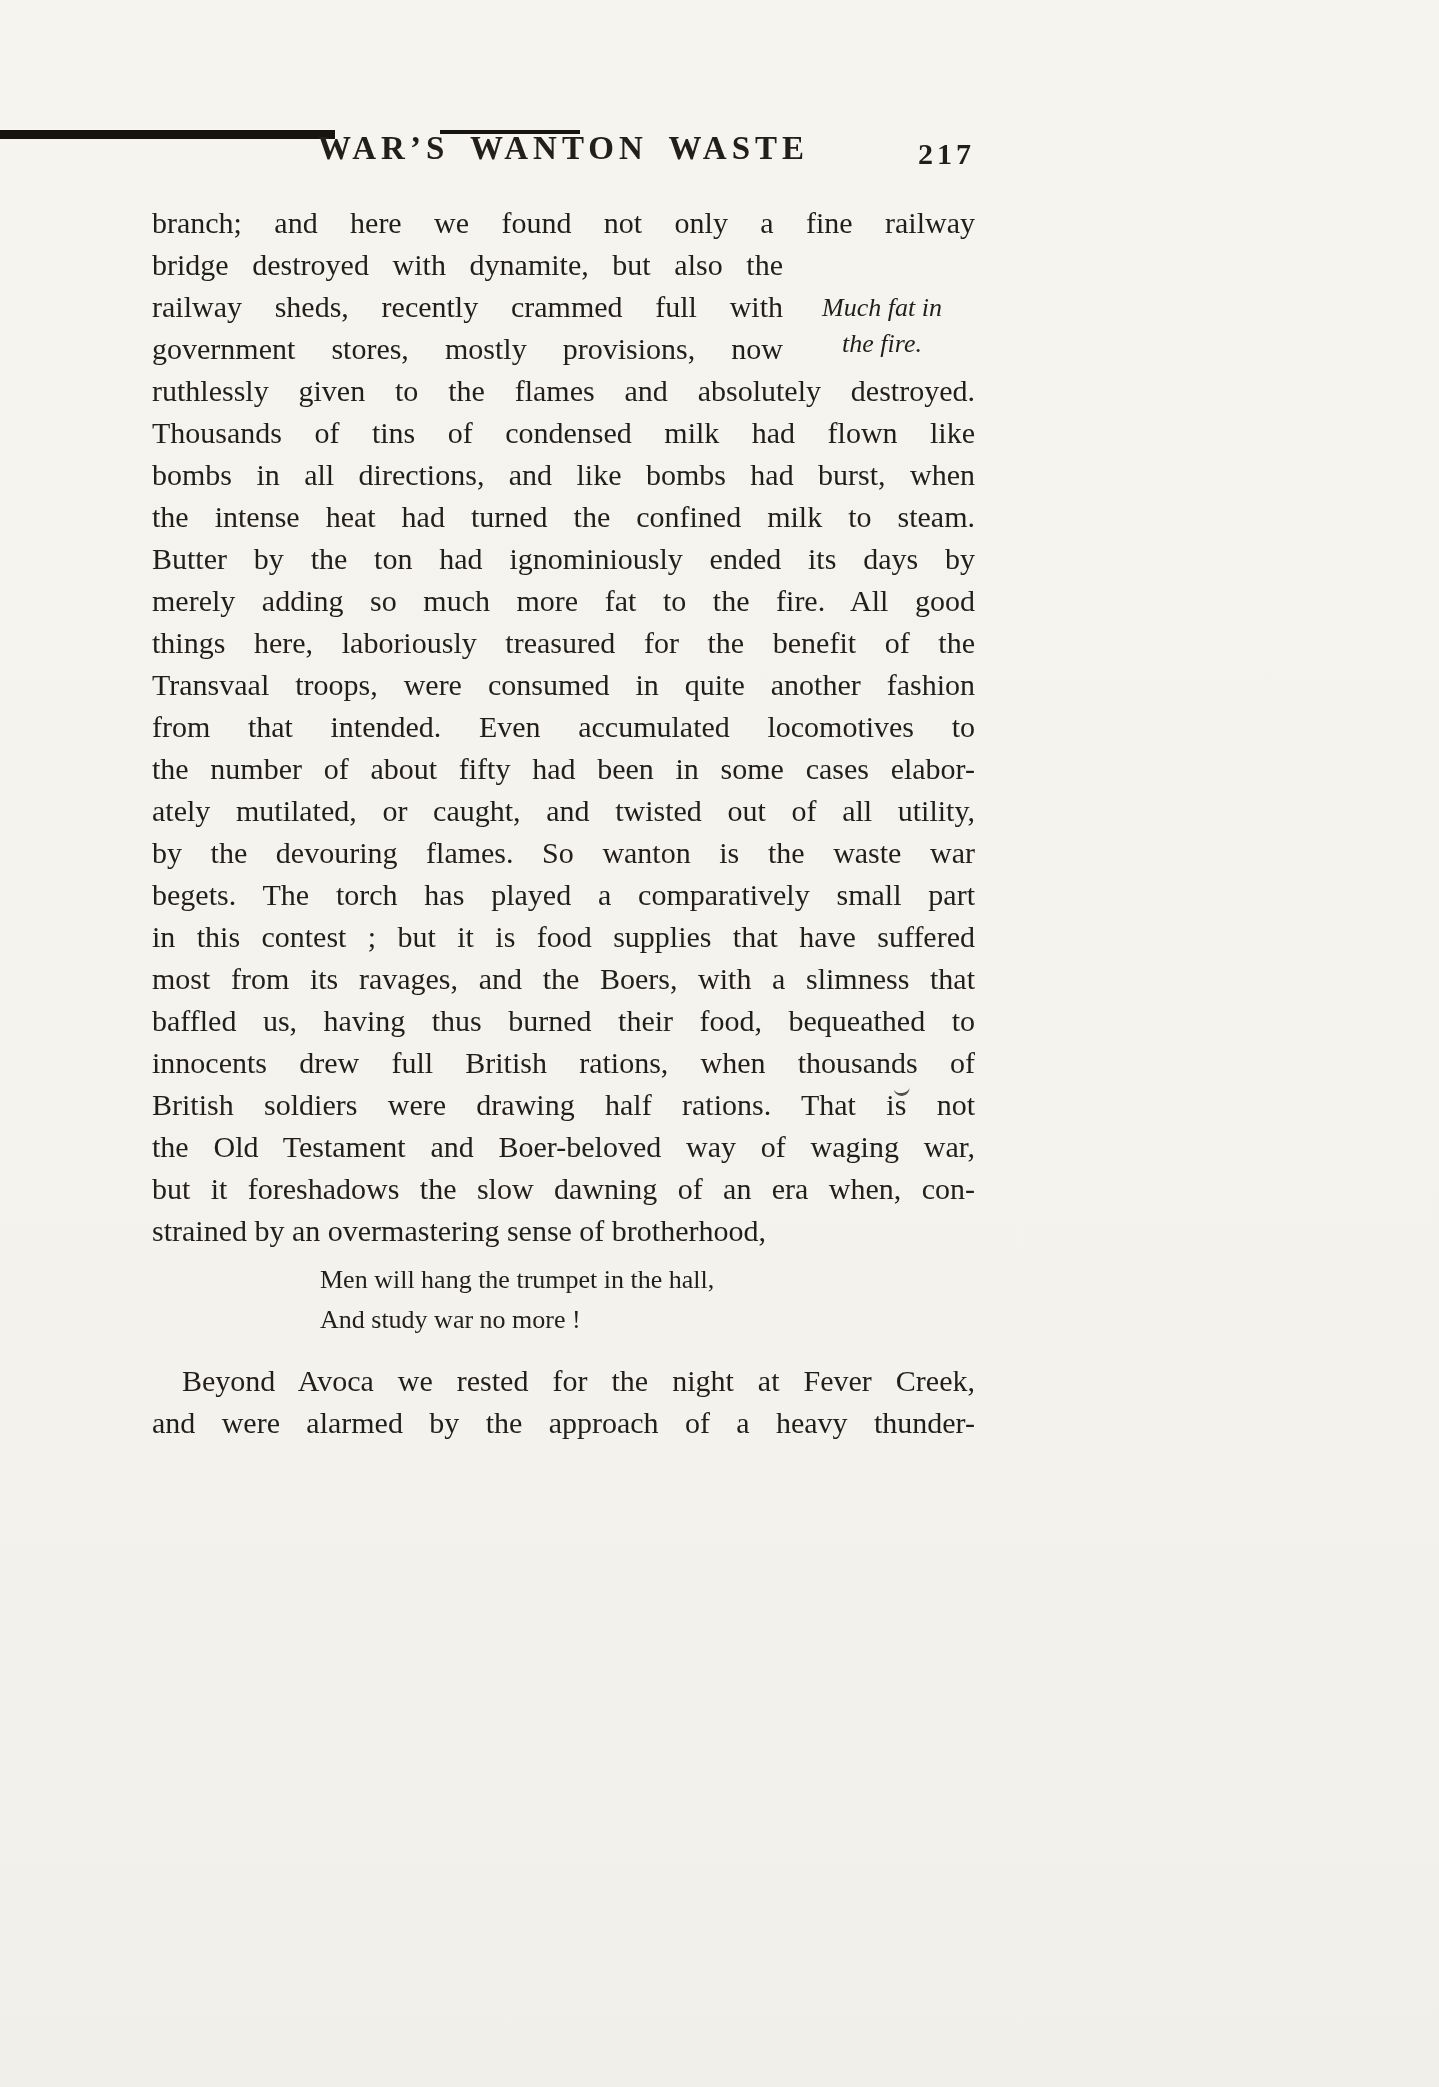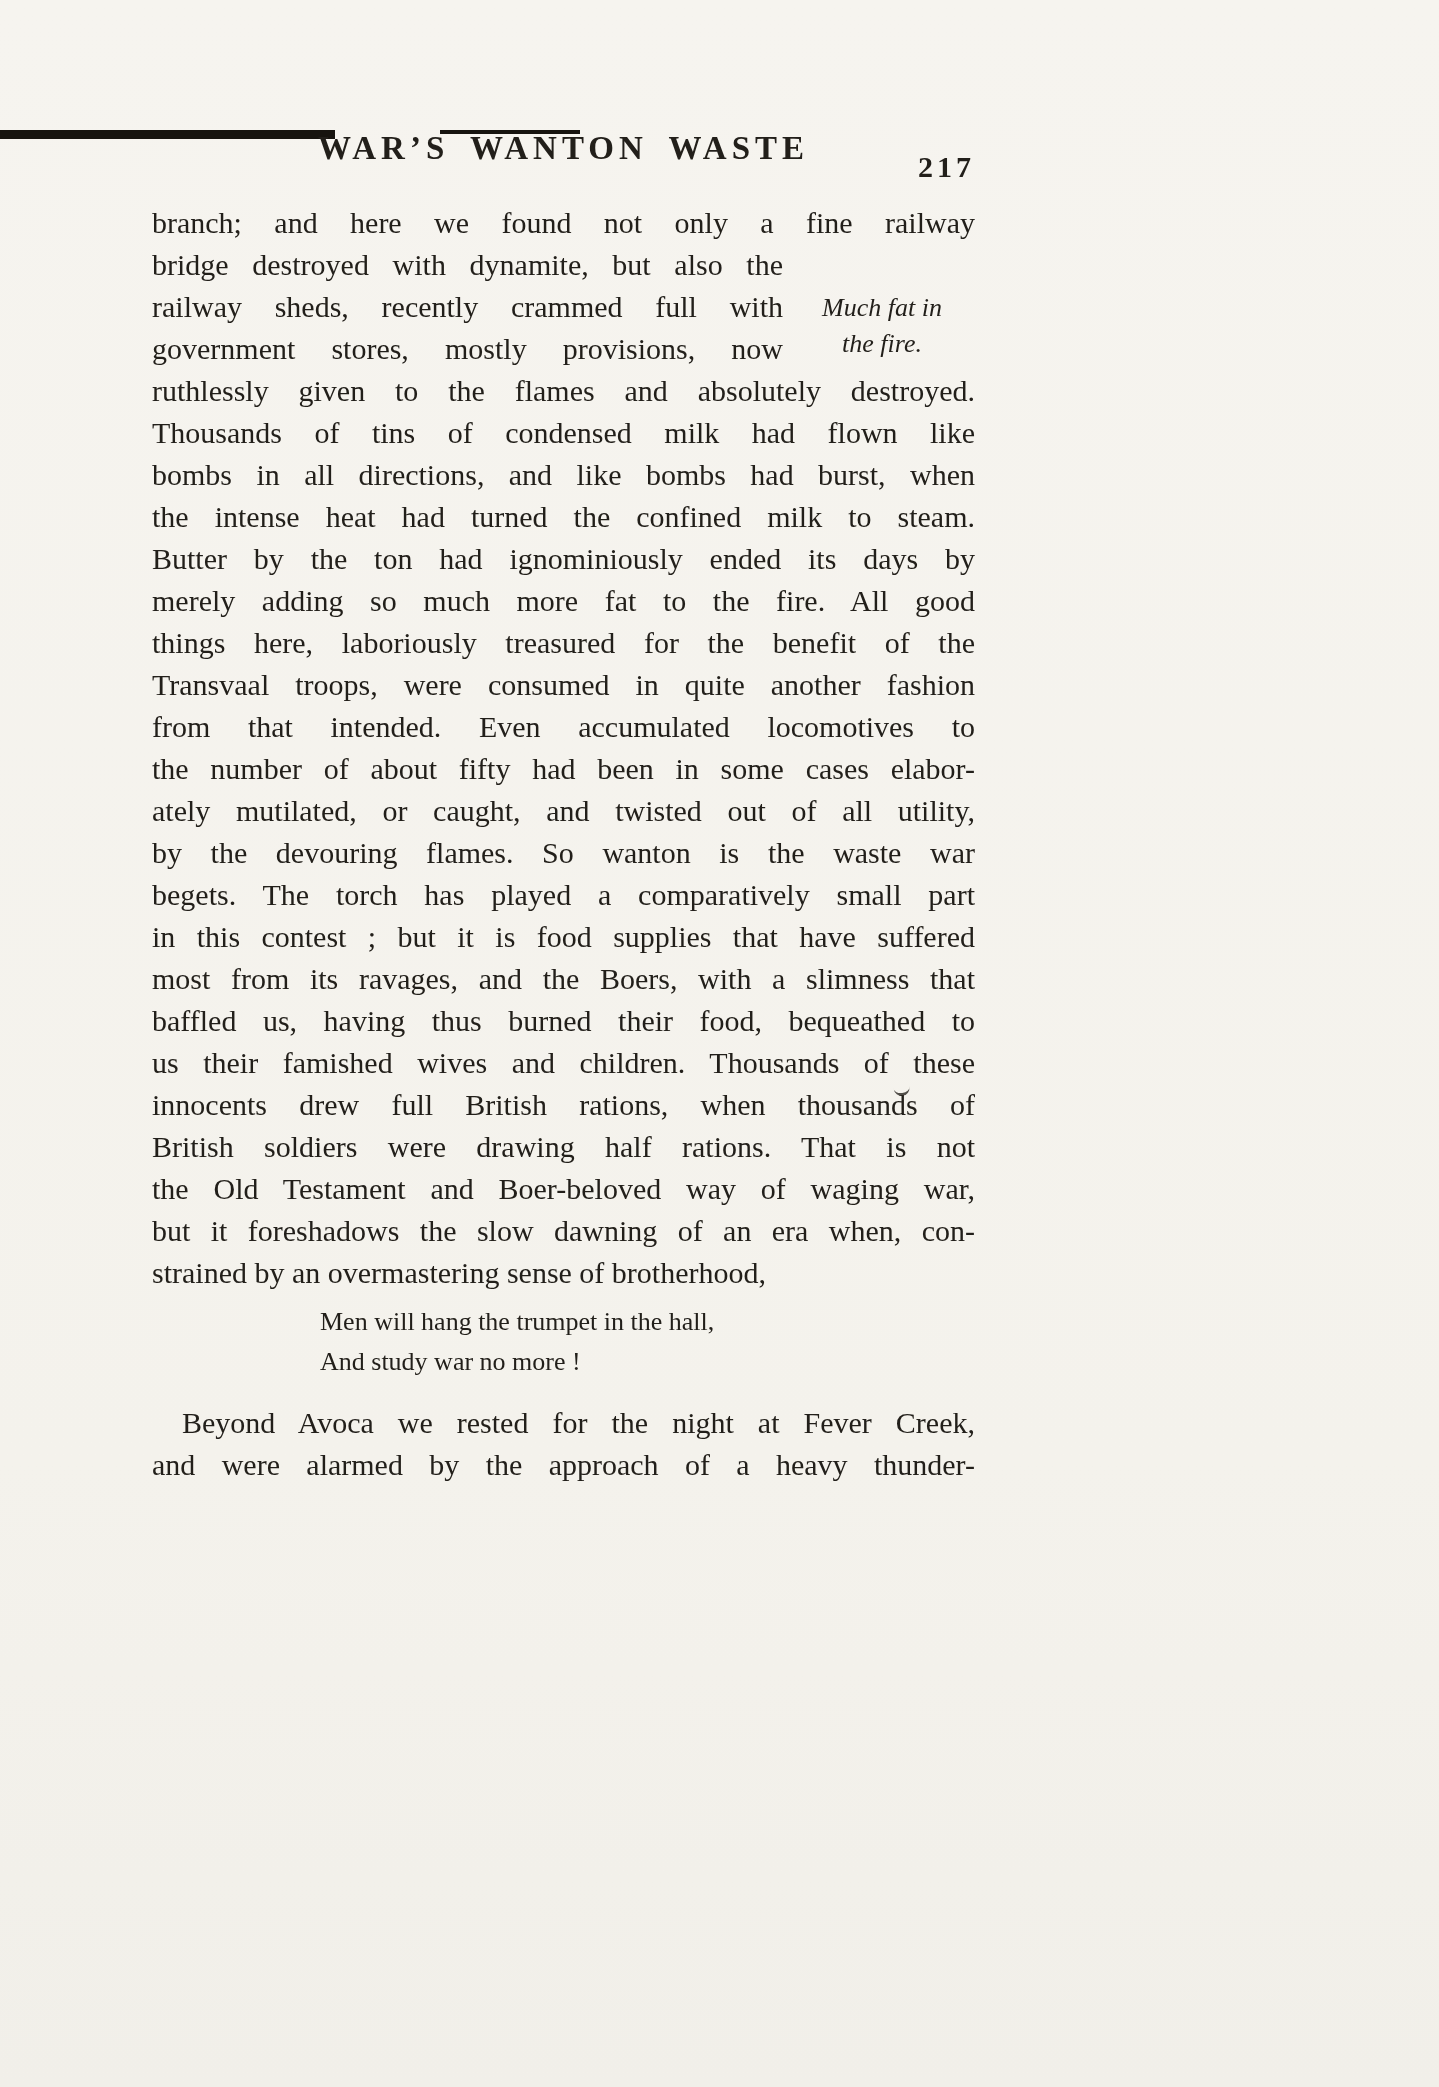--- a/index.html
+++ b/index.html
@@ -21,21 +21,21 @@
   
   .header { position: relative; margin: 130px 0 0 152px; width: 823px; height: 44px; font-weight: bold; }
   .running-title {
     text-align: center;
     font-size: 33px;
     letter-spacing: 5px;
     word-spacing: 8px;
     white-space: nowrap;
   }
   .page-number {
-    position: absolute; right: 0; top: 20px;
+    position: absolute; right: 0; top: 7px;
     font-size: 30px; letter-spacing: 4px;
   }
 
   
   .bodytext {
     position: relative;
     margin-left: 152px;
     width: 823px;
     font-size: 30px;
     line-height: 42px;
@@ -109,21 +109,20 @@
     <div class="line">things here, laboriously treasured for the benefit of the</div>
     <div class="line">Transvaal troops, were consumed in quite another fashion</div>
     <div class="line">from that intended. Even accumulated locomotives to</div>
     <div class="line">the number of about fifty had been in some cases elabor-</div>
     <div class="line">ately mutilated, or caught, and twisted out of all utility,</div>
     <div class="line">by the devouring flames. So wanton is the waste war</div>
     <div class="line">begets. The torch has played a comparatively small part</div>
     <div class="line">in this contest ; but it is food supplies that have suffered</div>
     <div class="line">most from its ravages, and the Boers, with a slimness that</div>
     <div class="line">baffled us, having thus burned their food, bequeathed to</div>
-    <div class="line">us their famished wives and children. Thousands of these</div>
     <div class="line">innocents drew full British rations, when thousands of</div>
     <div class="line">British soldiers were drawing half rations. That is not</div>
     <div class="line">the Old Testament and Boer-beloved way of waging war,</div>
     <div class="line">but it foreshadows the slow dawning of an era when, con-</div>
     <div class="line">strained by an overmastering sense of brotherhood,</div>
   </div>
 
   <div class="verse">
     <div class="verse-line">Men will hang the trumpet in the hall,</div>
     <div class="verse-line">And study war no more !</div>

